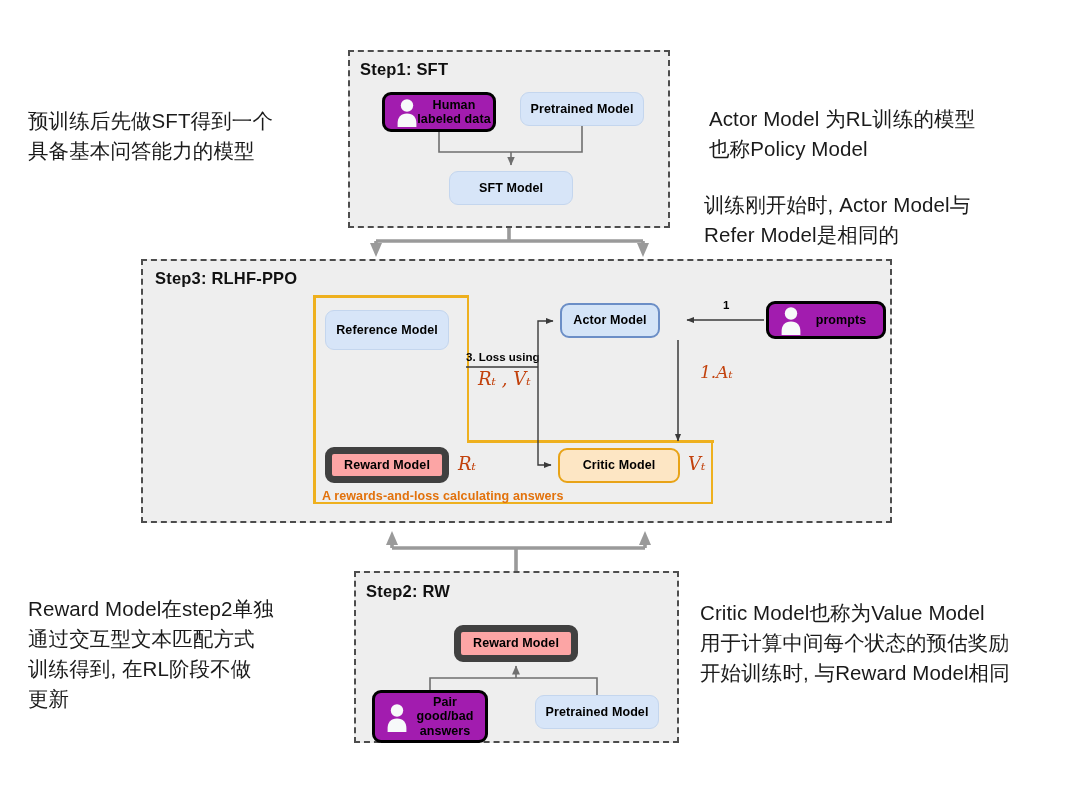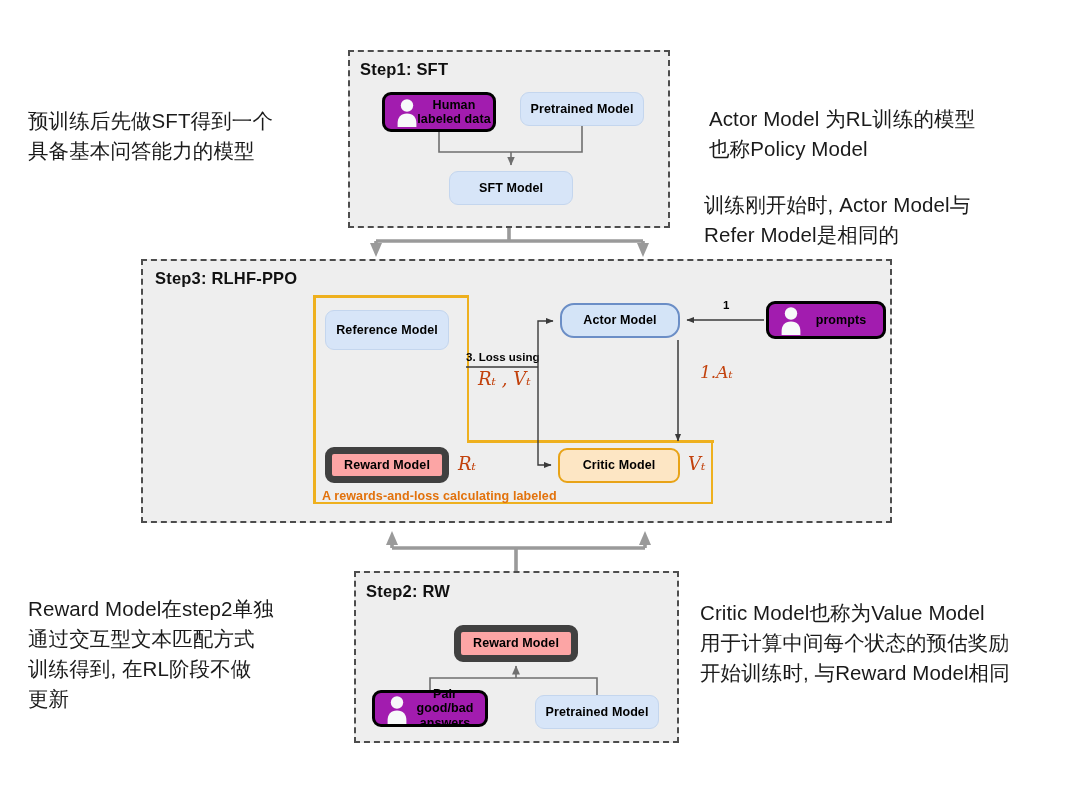--- a/index.html
+++ b/index.html
@@ -175,31 +175,31 @@
     <div class="grp-edge" style="left:313px; top:295px; width:2.5px; height:209px;"></div>
 
     <div class="grp-edge" style="left:466.5px; top:295px; width:2.5px; height:147px;"></div>
 
     <div class="grp-edge" style="left:466.5px; top:440px; width:247px; height:2.5px;"></div>
 
     <div class="grp-edge" style="left:710.5px; top:440px; width:2.5px; height:64px;"></div>
 
     <div class="grp-edge" style="left:313px; top:501.5px; width:400px; height:2.5px;"></div>
   </div>
-  <div class="group-caption" style="left:322px; top:489px;">A rewards-and-loss calculating labeled</div>
+  <div class="group-caption" style="left:322px; top:489px;">A rewards-and-loss calculating answers</div>
 
   <div class="node blue-light" style="left:325px; top:310px; width:124px; height:40px;">
     <span class="node-text" style="white-space: pre-line;">Reference Model</span>
   </div>
 
   <div class="node orange-light" style="left:325px; top:447px; width:124px; height:36px;">
     <span class="node-text" style="white-space: pre-line;">Reward Model</span>
   </div>
 
-  <div class="node blue-strong" style="left:560px; top:303px; width:120px; height:35px;border-radius:14px;">
+  <div class="node blue-strong" style="left:560px; top:303px; width:100px; height:35px;">
     <span class="node-text" style="white-space: pre-line;">Actor Model</span>
   </div>
 
   <div class="node orange-strong" style="left:558px; top:448px; width:122px; height:35px;">
     <span class="node-text" style="white-space: pre-line;">Critic Model</span>
   </div>
 
   <div class="node gray-person" style="left:766px; top:301px; width:120px; height:38px;">
     <svg class="person-icon" viewBox="0 0 26 30">
       <circle cx="13" cy="8.5" r="6.2" fill="#f7f9fa"></circle>
@@ -215,21 +215,21 @@
   <div class="math" style="left:458px; top:453px;">Rₜ</div>
   <div class="math" style="left:688px; top:453px;">Vₜ</div>
 
   <div class="step-box" style="left:354px; top:571px; width:325px; height:172px;"></div>
   <div class="step-title" style="left:366px; top:582px;">Step2: RW</div>
 
   <div class="node orange-light" style="left:454px; top:625px; width:124px; height:37px;">
     <span class="node-text" style="white-space: pre-line;">Reward Model</span>
   </div>
 
-  <div class="node gray-person" style="left:372px; top:690px; width:116px; height:37px;">
+  <div class="node gray-person" style="left:372px; top:690px; width:116px; height:53px;">
     <svg class="person-icon" viewBox="0 0 26 30">
       <circle cx="13" cy="8.5" r="6.2" fill="#f7f9fa"></circle>
       <path d="M13 16.4c-6.2 0-9.4 4.2-9.4 9.6V30h18.8v-4c0-5.4-3.2-9.6-9.4-9.6z" fill="#f7f9fa"></path>
     </svg>
     <span class="node-text" style="white-space: pre-line;">Pair good/bad
 answers</span>
   </div>
 
   <div class="node blue-light" style="left:535px; top:695px; width:124px; height:34px;">
     <span class="node-text" style="white-space: pre-line;">Pretrained Model</span>

